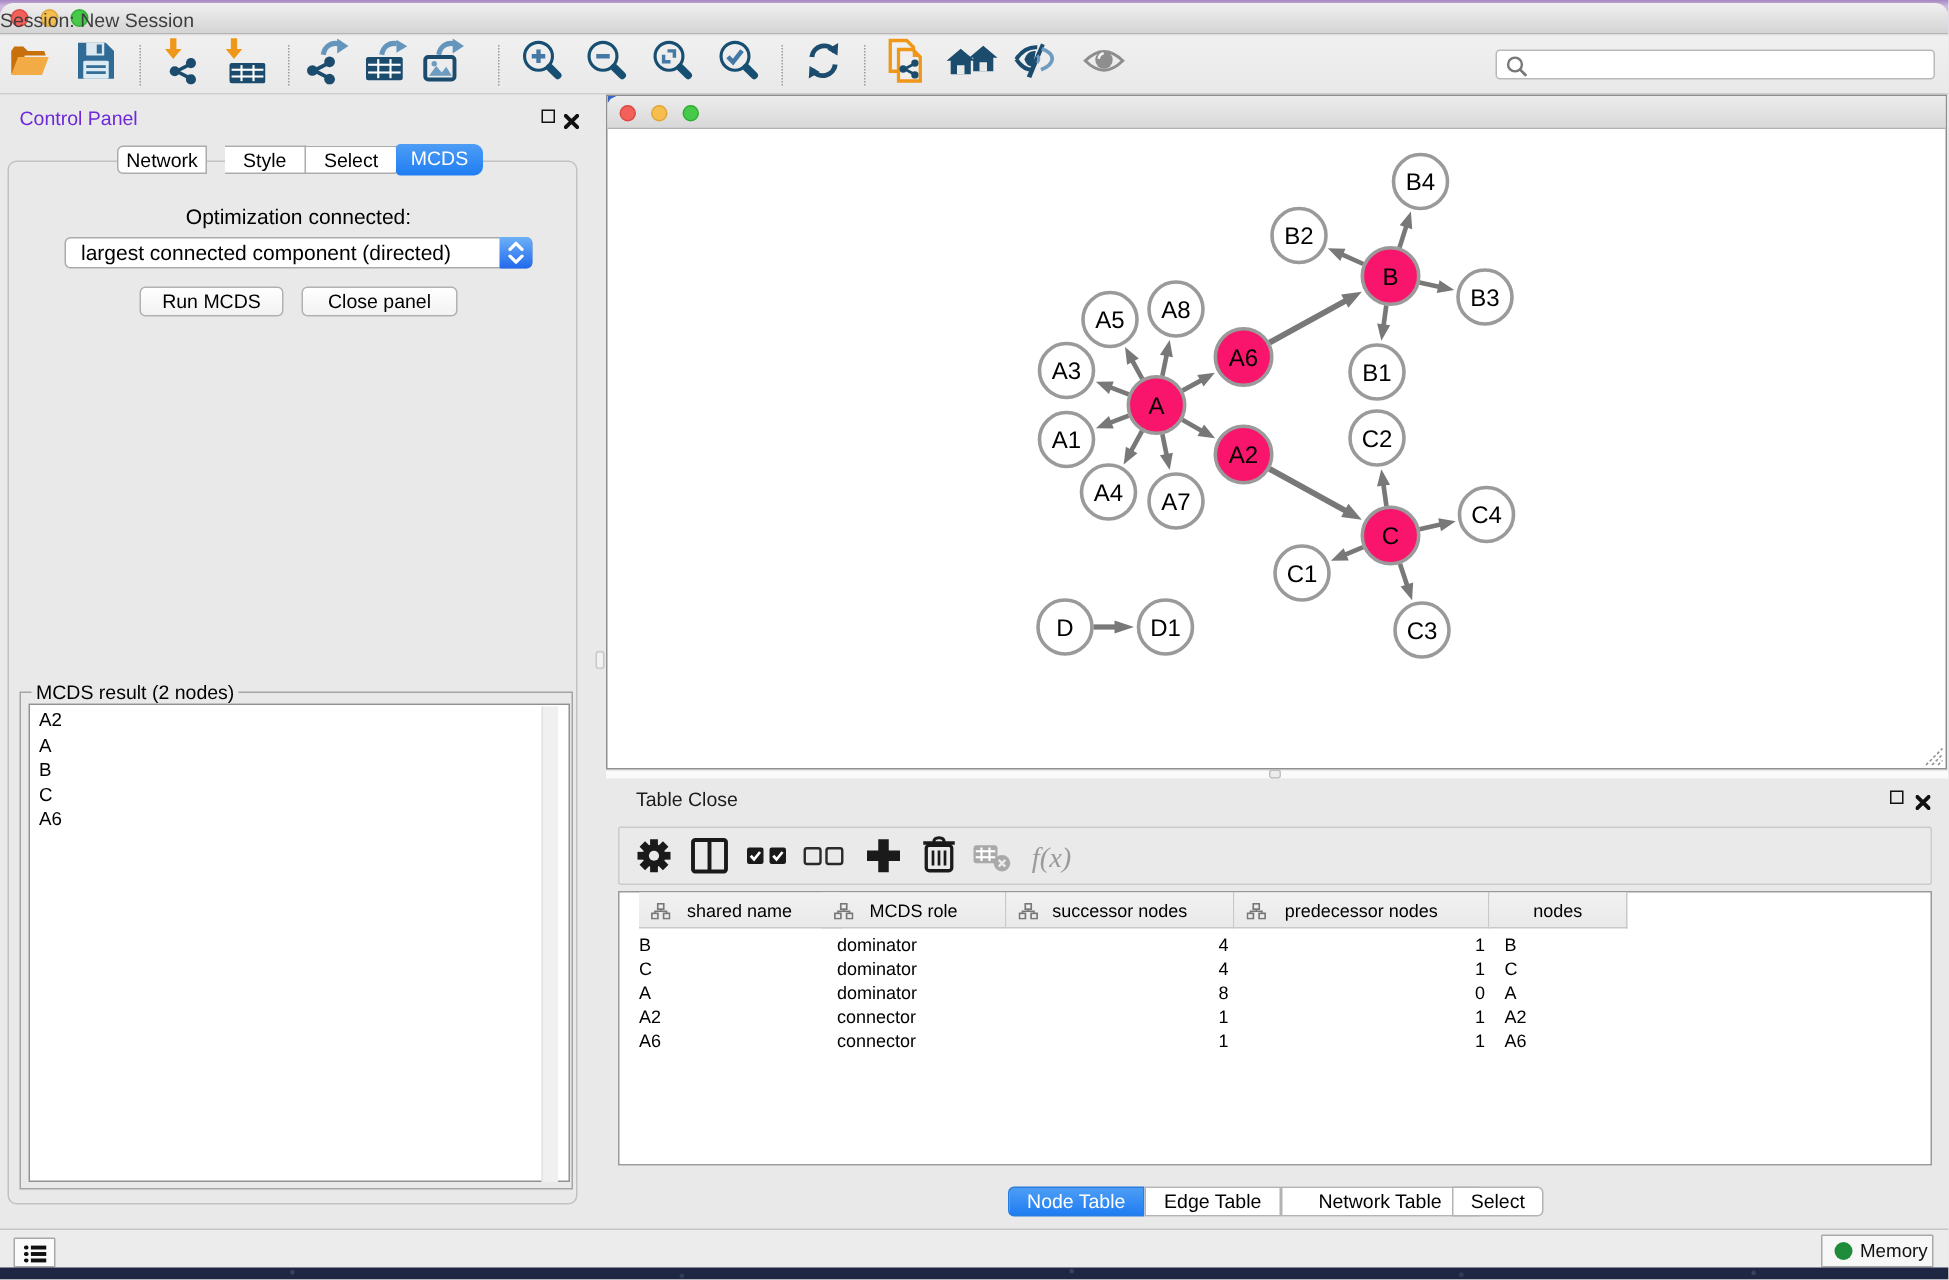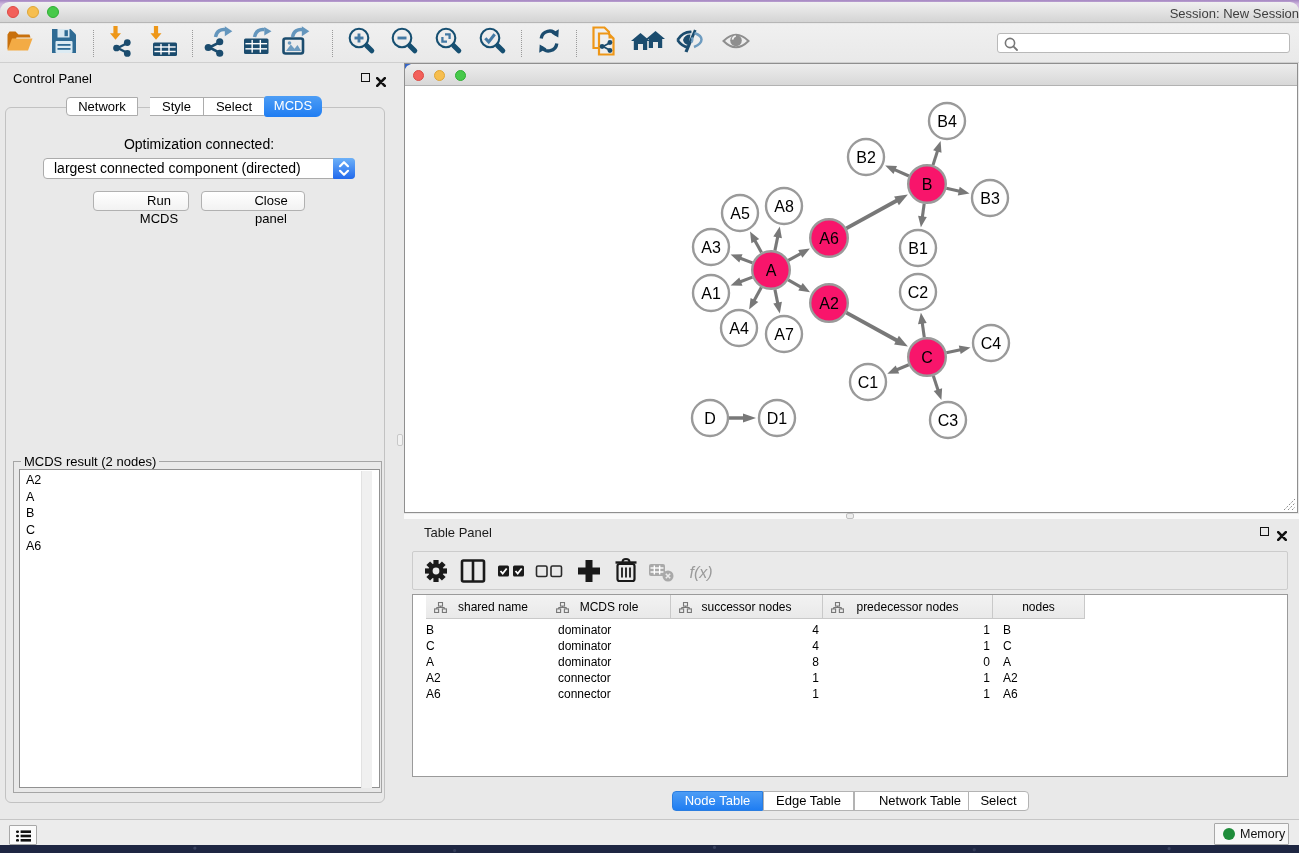--- a/index.html
+++ b/index.html
@@ -5,47 +5,47 @@
 * { margin:0; padding:0; box-sizing:border-box; }
 html,body { width:1299px; height:853px; overflow:hidden; }
 body { font-family:"Liberation Sans", sans-serif; position:relative; background:#e9e9e9; }
 #desktop-top { position:absolute; top:0; left:0; width:1299px; height:22px;
   background:linear-gradient(#a587c2,#cdb6dd 4px,#d4c0e2); }
 #titlebar { position:absolute; top:2px; left:0; width:1299px; height:21px;
   background:linear-gradient(#f0f0f0,#d4d4d4); border-bottom:1px solid #b6b6b6;
   border-radius:9px 9px 0 0; }
 .tl { position:absolute; width:12px; height:12px; border-radius:50%; top:5px; }
 #titlebar .tl { top:4px; }
-#title-text { position:absolute; top:4px; left:0; width:100%; text-align:right;
+#title-text { position:absolute; top:4px; left:0; width:100%; text-align:left;
   font-size:13px; color:#3e3e3e; }
 #toolbar { position:absolute; top:24px; left:0; width:1299px; height:39px;
   background:linear-gradient(#f0f0f0,#e9e9e9); border-bottom:1px solid #cfcfcf; }
 .tbi { position:absolute; top:50%; transform:translate(-50%,-50%); }
 .tbsep { position:absolute; top:6px; height:27px; width:0;
   border-left:1px dotted #9a9a9a; }
 #searchbox { position:absolute; left:997px; top:33px; width:293px; height:20px;
   background:#fff; border:1px solid #b9b9b9; border-radius:3px; }
 
 
-#cp-title { position:absolute; left:13px; top:71px; font-size:13px; color:#000000; }
+#cp-title { position:absolute; left:13px; top:71px; font-size:13px; color:#6d28d9; }
 #cp-min { position:absolute; left:361px; top:73px; width:9px; height:9px; border:1.6px solid #111; }
 #cp-box { position:absolute; left:5px; top:107px; width:380px; height:696px;
   border:1px solid #c2c2c2; border-radius:6px; background:#e9e9e9; }
 .cptab { position:absolute; top:97px; height:19px; background:#fff; border:1px solid #acacac;
   font-size:13px; text-align:center; line-height:17px; color:#000; z-index:3; }
 #tab-mcds { position:absolute; left:264px; top:96px; width:58px; height:21px;
   background:linear-gradient(#4d9df5,#1f7df2); border-radius:3px 6px 6px 3px;
   color:#fff; font-size:13px; text-align:center; line-height:20px; z-index:4; border:none; }
 #opt-label { position:absolute; left:43px; top:136px; width:312px; text-align:center; font-size:14px; }
 #dropdown { position:absolute; left:43px; top:158px; width:312px; height:21px; background:#fff;
   border:1px solid #ababab; border-radius:4px; font-size:14px; line-height:19px; padding-left:10px; }
 #dd-step { position:absolute; right:-1px; top:-1px; width:22px; height:21px; border-radius:1px 4px 4px 1px;
   background:linear-gradient(#6db1f8,#2169ec); }
 .btn { position:absolute; height:20px; background:linear-gradient(#ffffff,#f2f2f2); border:1px solid #b1b1b1;
-  border-radius:4px; font-size:13px; text-align:center; line-height:18px;padding-left:36px; }
+  border-radius:4px; font-size:13px; text-align:center; line-height:18px; }
 #fieldset { position:absolute; left:13px; top:461px; width:369px; height:332px;
   border:1px solid #a5a5a5; }
 #fs-legend { position:absolute; left:7px; top:-8px; background:#e9e9e9; padding:0 3px; font-size:13px; }
 #fs-list { position:absolute; left:5px; top:7px; width:361px; height:319px; background:#fff;
   border:1px solid #919191; font-size:12.5px; line-height:16.5px; padding:2px 0 0 6px; }
 #fs-scroll { position:absolute; right:7px; top:1px; width:11px; height:317px; background:#f0f0f0;
   border-left:1px solid #e2e2e2; }
 
 
 #netwin { position:absolute; left:404px; top:63px; width:894px; height:450px;
@@ -217,21 +217,21 @@
       <line x1="10.4" y1="10.4" x2="14" y2="14" stroke="#777" stroke-width="1.8" stroke-linecap="round"></line>
     </svg>
   </div>
 
 <div id="cp-title">Control Panel</div>
 <div id="cp-min"></div>
 <div style="position:absolute;left:376px;top:73px;"><svg width="10" height="10">
       <path d="M1.2,1.2 L8.8,8.8 M8.8,1.2 L1.2,8.8" stroke="#111" stroke-width="2.6" stroke-linecap="round"></path>
     </svg></div>
 <div id="cp-box"></div>
-<div class="cptab" style="left:66px; width:72px; border-radius:4px 0 0 4px;">Network</div>
+<div class="cptab" style="left:78px; width:60px; border-radius:4px 0 0 4px;">Network</div>
 <div class="cptab" style="left:150px; width:54px; border-left:none;">Style</div>
 <div class="cptab" style="left:204px; width:61px; border-left:none; border-radius:0 2px 2px 0;">Select</div>
 <div id="tab-mcds">MCDS</div>
 <div id="opt-label">Optimization connected:</div>
 <div id="dropdown">largest connected component (directed)
   <div id="dd-step">
     <svg width="22" height="21" viewBox="0 0 22 21">
       <path d="M7 8.2 L11 4.2 L15 8.2" stroke="#fff" stroke-width="2.2" fill="none" stroke-linecap="round" stroke-linejoin="round"></path>
       <path d="M7 12.8 L11 16.8 L15 12.8" stroke="#fff" stroke-width="2.2" fill="none" stroke-linecap="round" stroke-linejoin="round"></path>
     </svg>
@@ -342,21 +342,21 @@
 <text x="463" y="301.8" text-anchor="middle" font-size="16" fill="#000">C1</text>
 <circle cx="543" cy="334" r="18" fill="#ffffff" stroke="#9a9a9a" stroke-width="2.4"></circle>
 <text x="543" y="339.8" text-anchor="middle" font-size="16" fill="#000">C3</text>
 <circle cx="305" cy="332" r="18" fill="#ffffff" stroke="#9a9a9a" stroke-width="2.4"></circle>
 <text x="305" y="337.8" text-anchor="middle" font-size="16" fill="#000">D</text>
 <circle cx="372" cy="332" r="18" fill="#ffffff" stroke="#9a9a9a" stroke-width="2.4"></circle>
 <text x="372" y="337.8" text-anchor="middle" font-size="16" fill="#000">D1</text>
 </svg>
 </div>
 
-<div id="tp-title">Table Panel</div>
+<div id="tp-title">Table Close</div>
 <div id="tp-min"></div>
 <div style="position:absolute;left:1277px;top:527px;"><svg width="10" height="10">
       <path d="M1.2,1.2 L8.8,8.8 M8.8,1.2 L1.2,8.8" stroke="#111" stroke-width="2.6" stroke-linecap="round"></path>
     </svg></div>
 <div id="tp-toolbar">
 <div class="tbi" style="left:23px;"><svg width="30" height="30" viewBox="0 0 30 30">
         <g transform="translate(15,15)">
           <g fill="#1a1a1a">
             <rect x="-2.6" y="-11" width="5.2" height="7" transform="rotate(0.0)"></rect>
             <rect x="-2.6" y="-11" width="5.2" height="7" transform="rotate(45.0)"></rect>
@@ -398,21 +398,21 @@
       </svg></div>
 <div class="tbi" style="left:248px;"><svg width="30" height="30" viewBox="0 0 30 30">
         <rect x="3" y="8" width="16" height="12" rx="2" fill="#a9a9a9"></rect>
         <rect x="4.5" y="11.3" width="13" height="1.4" fill="#fff"></rect>
         <rect x="7.633333333333332" y="9.5" width="1.4" height="9" fill="#fff"></rect>
         <rect x="4.5" y="15.3" width="13" height="1.4" fill="#fff"></rect>
         <rect x="12.966666666666667" y="9.5" width="1.4" height="9" fill="#fff"></rect>
         <circle cx="22" cy="20" r="5.5" fill="#a9a9a9"></circle>
         <path d="M19.8,17.8 l4.4,4.4 M24.2,17.8 l-4.4,4.4" stroke="#eaeaea" stroke-width="1.6"></path>
       </svg></div>
-<div class="tbi" style="left:288px; font-family:Liberation Sans, sans-serif; font-style:italic; font-size:16px; color:#9a9a9a;">f(x)</div>
+<div class="tbi" style="left:288px; font-family:Liberation Serif, serif; font-style:italic; font-size:19px; color:#9a9a9a;">f(x)</div>
 </div>
 <div id="tp-table">
 <div class="th" style="left:13px; width:135px;"><svg class="hic" width="13" height="11" viewBox="0 0 13 11">
         <rect x="4.5" y="0.5" width="4" height="3.6" fill="none" stroke="#777" stroke-width="1.1"></rect>
         <rect x="0.6" y="6.9" width="4" height="3.6" fill="none" stroke="#777" stroke-width="1.1"></rect>
         <rect x="8.4" y="6.9" width="4" height="3.6" fill="none" stroke="#777" stroke-width="1.1"></rect>
         <path d="M6.5,4.2 V5.5 M2.6,6.9 V5.5 H10.4 V6.9" fill="none" stroke="#777" stroke-width="1"></path>
       </svg>shared name</div>
 <div class="th" style="left:135px; width:123px;"><svg class="hic" width="13" height="11" viewBox="0 0 13 11">
         <rect x="4.5" y="0.5" width="4" height="3.6" fill="none" stroke="#777" stroke-width="1.1"></rect>

